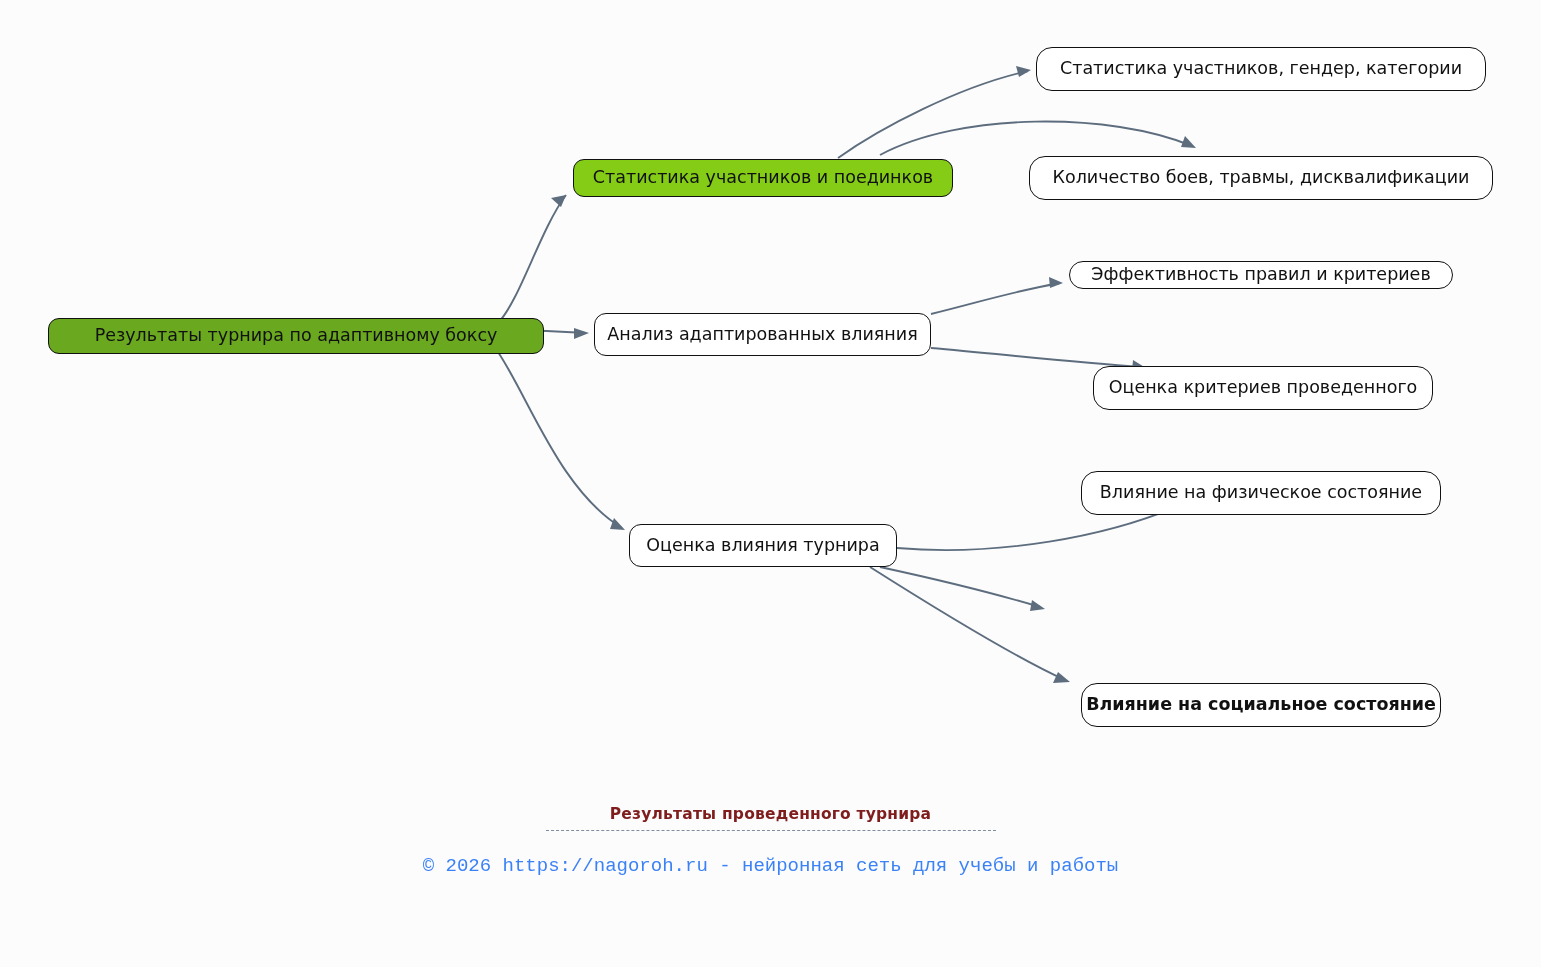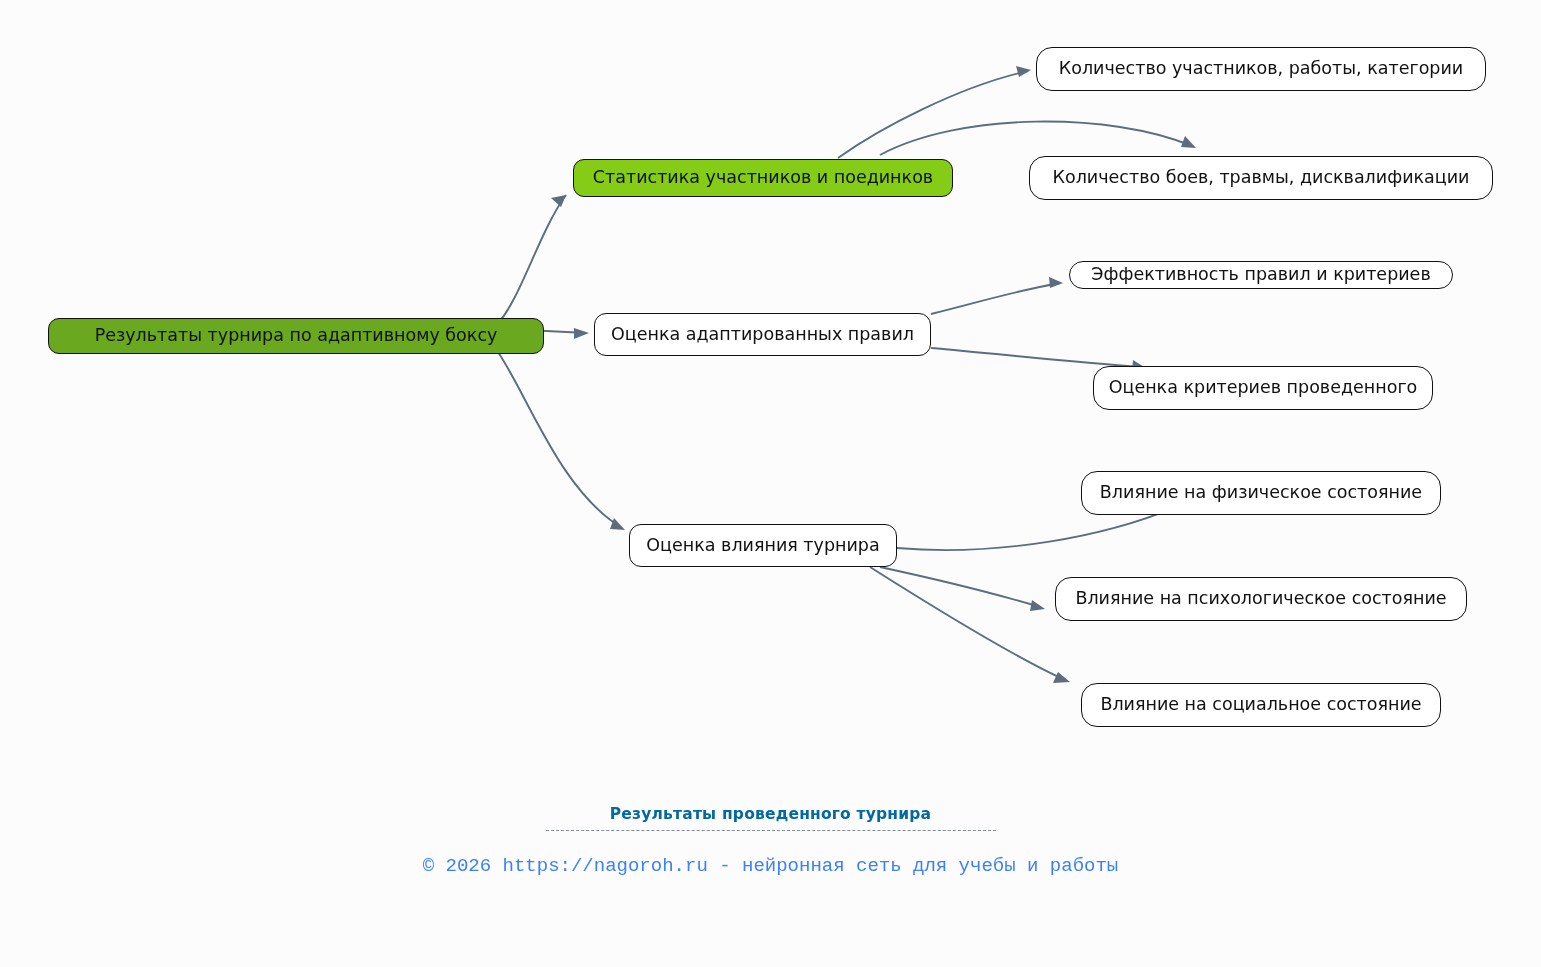--- a/index.html
+++ b/index.html
@@ -82,21 +82,21 @@
   #footer {
     position: absolute;
     left: 0;
     top: 805px;
     width: 1541px;
     text-align: center;
   }
   #footer-title {
     font-size: 15.5px;
     font-weight: bold;
-    color: #0369a1;
+    color: #7f1d1d;
     letter-spacing: 0.2px;
     margin: 0;
     padding: 0;
   }
   #footer-rule {
     margin: 6px auto 0 auto;
     width: 450px;
     height: 1px;
     border-bottom: 1.3px dashed #6a7b8c;
     opacity: 0.85;
@@ -168,52 +168,49 @@
 
   <div class="node root" style="left:48px; top:318px; width:496px; height:36px;align-items:center;">
     <span>Результаты турнира по адаптивному боксу</span>
   </div>
 
   <div class="node accent" style="left:573px; top:159px; width:380px; height:38px;">
     <span>Статистика участников и поединков</span>
   </div>
 
   <div class="node leaf" style="left:1036px; top:47px; width:450px; height:44px;">
-    <span>Количество участников, работы, категории</span>
+    <span>Статистика участников, гендер, категории</span>
   </div>
 
   <div class="node leaf" style="left:1029px; top:156px; width:464px; height:44px;">
     <span>Количество боев, травмы, дисквалификации</span>
   </div>
 
   <div class="node branch" style="left:594px; top:313px; width:337px; height:43px;">
-    <span>Оценка адаптированных правил</span>
+    <span>Анализ адаптированных влияния</span>
   </div>
 
   <div class="node leaf" style="left:1069px; top:261px; width:384px; height:28px;">
     <span>Эффективность правил и критериев</span>
   </div>
 
   <div class="node leaf" style="left:1093px; top:366px; width:340px; height:44px;">
     <span>Оценка критериев проведенного</span>
   </div>
 
   <div class="node branch" style="left:629px; top:524px; width:268px; height:43px;">
     <span>Оценка влияния турнира</span>
   </div>
 
   <div class="node leaf" style="left:1081px; top:471px; width:360px; height:44px;">
     <span>Влияние на физическое состояние</span>
   </div>
 
-  <div class="node leaf" style="left:1055px; top:577px; width:412px; height:44px;">
-    <span>Влияние на психологическое состояние</span>
-  </div>
-
-  <div class="node leaf" style="left:1081px; top:683px; width:360px; height:44px;">
+
+  <div class="node leaf" style="left:1081px; top:683px; width:360px; height:44px;font-weight:bold;">
     <span>Влияние на социальное состояние</span>
   </div>
 
   <div id="footer">
     <div id="footer-title">Результаты проведенного турнира</div>
     <div id="footer-rule"></div>
     <div id="footer-copyright">© 2026 https://nagoroh.ru - нейронная сеть для учебы и работы</div>
   </div>
 
 </div>

